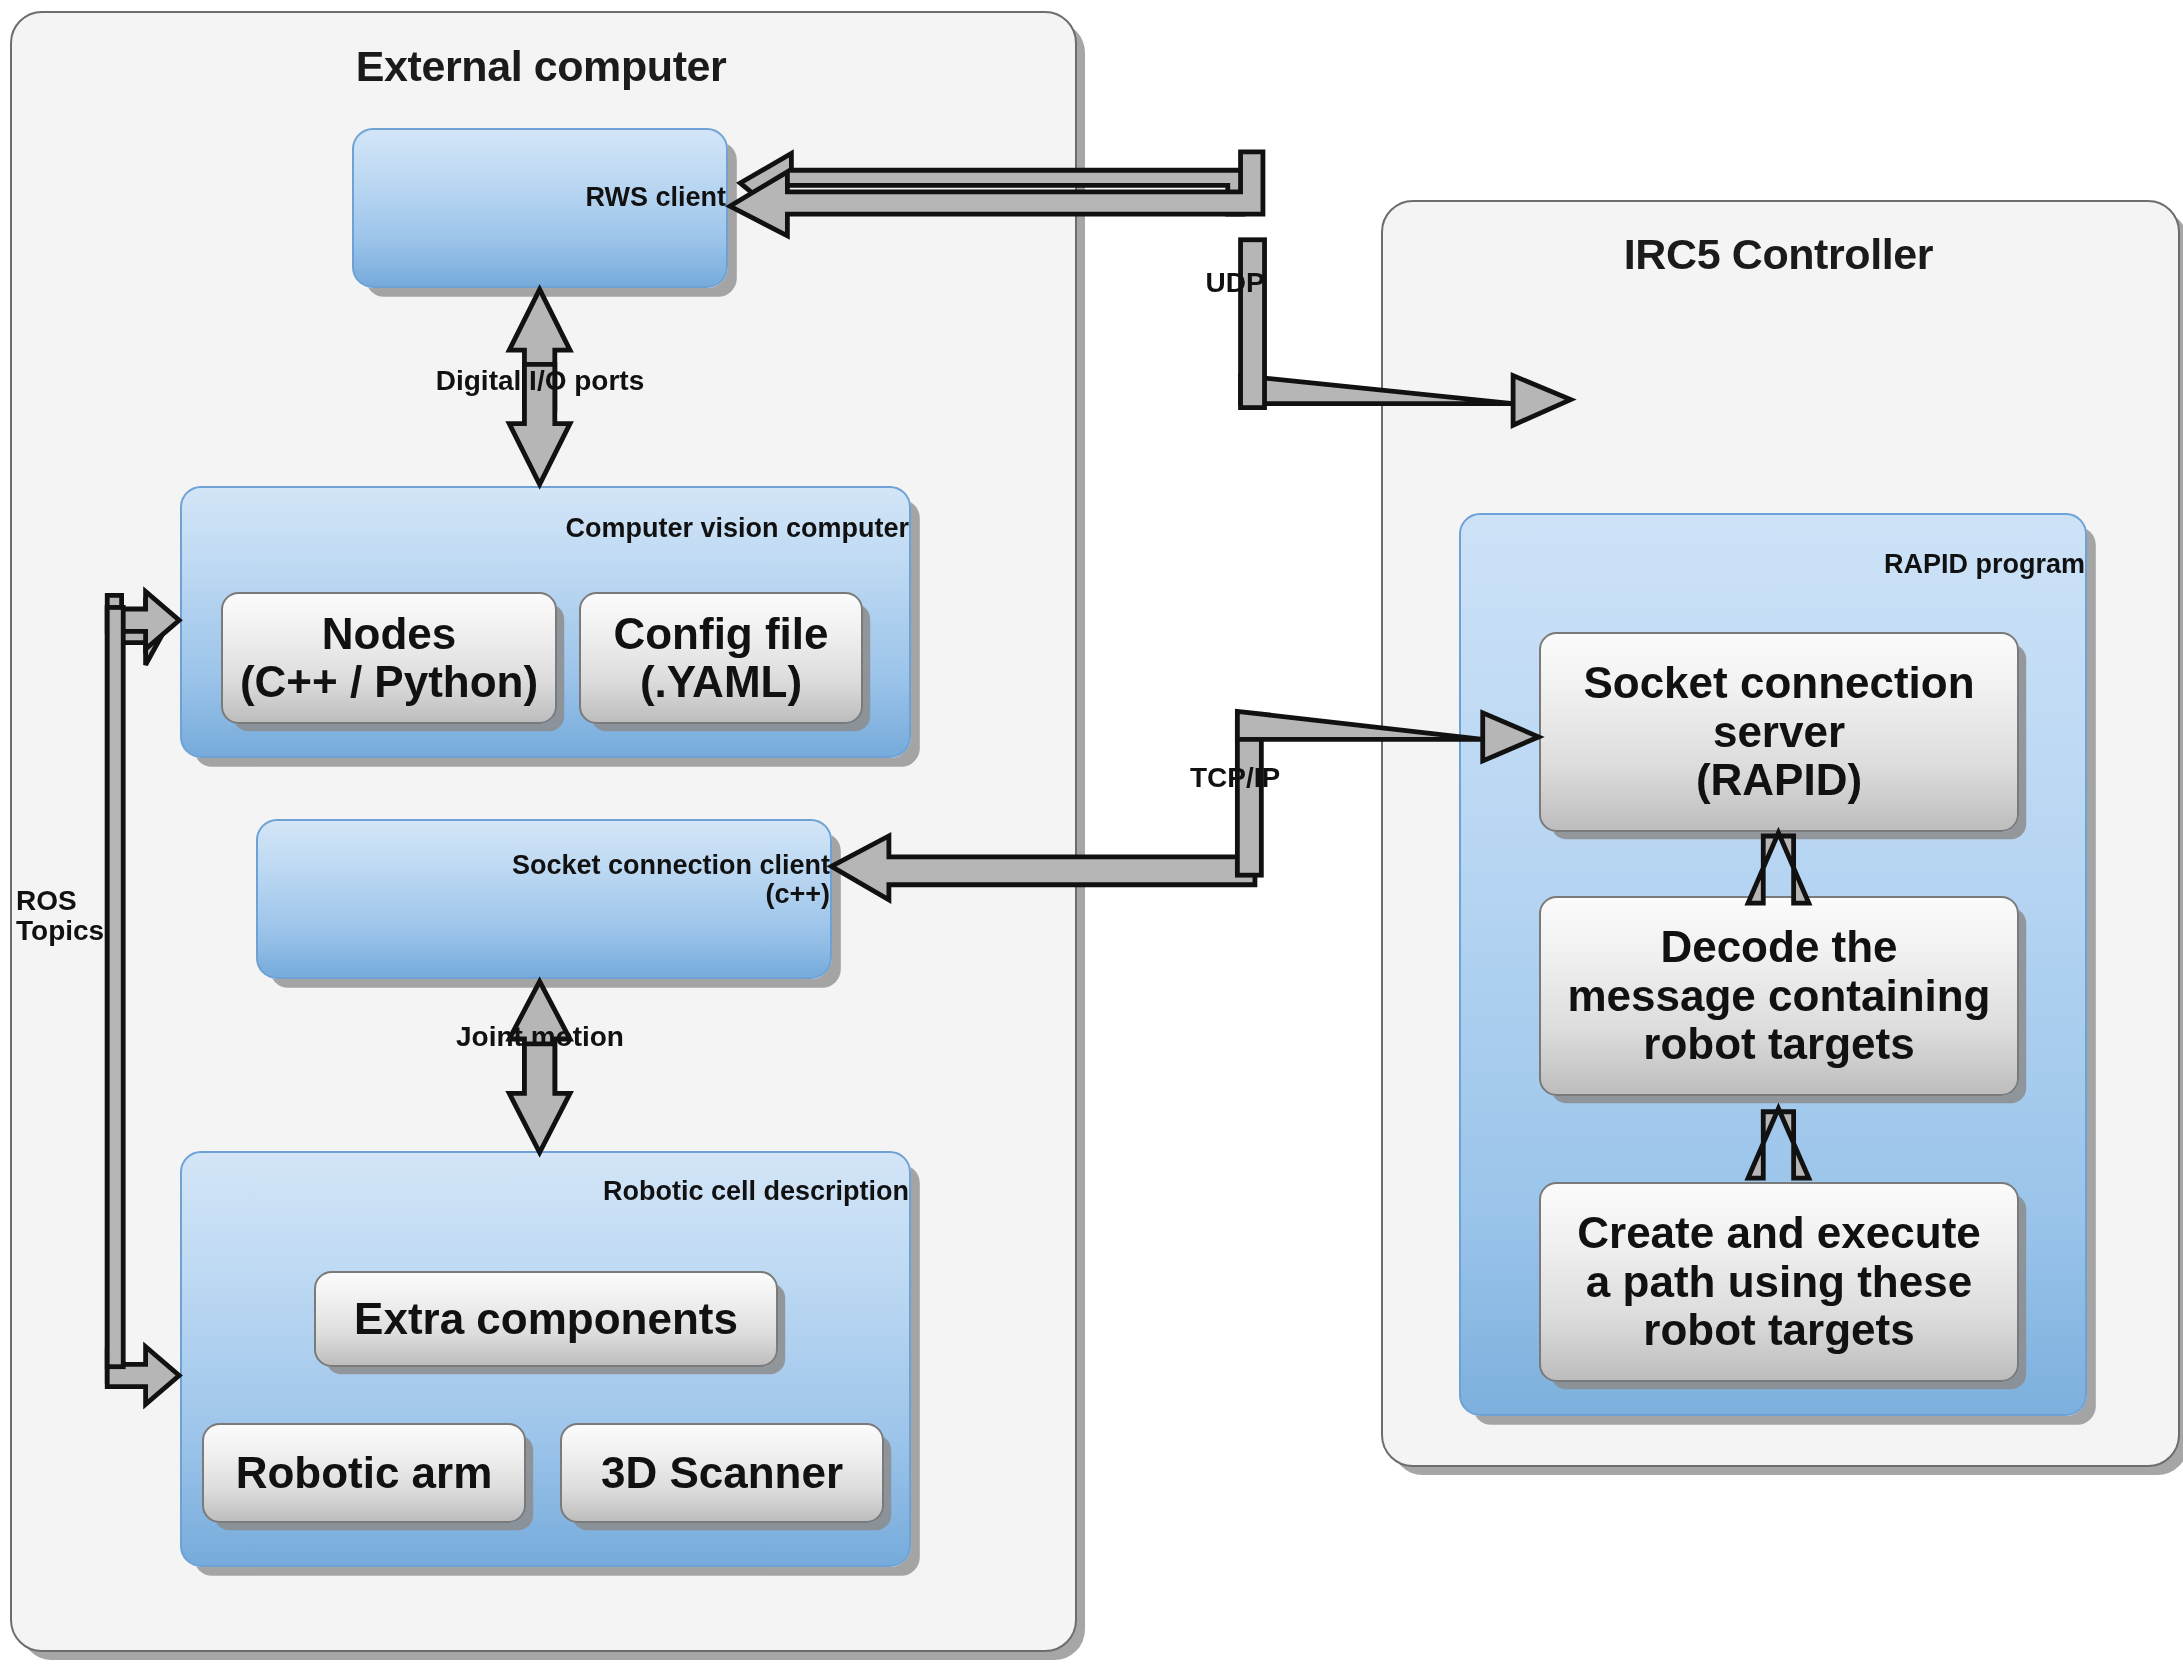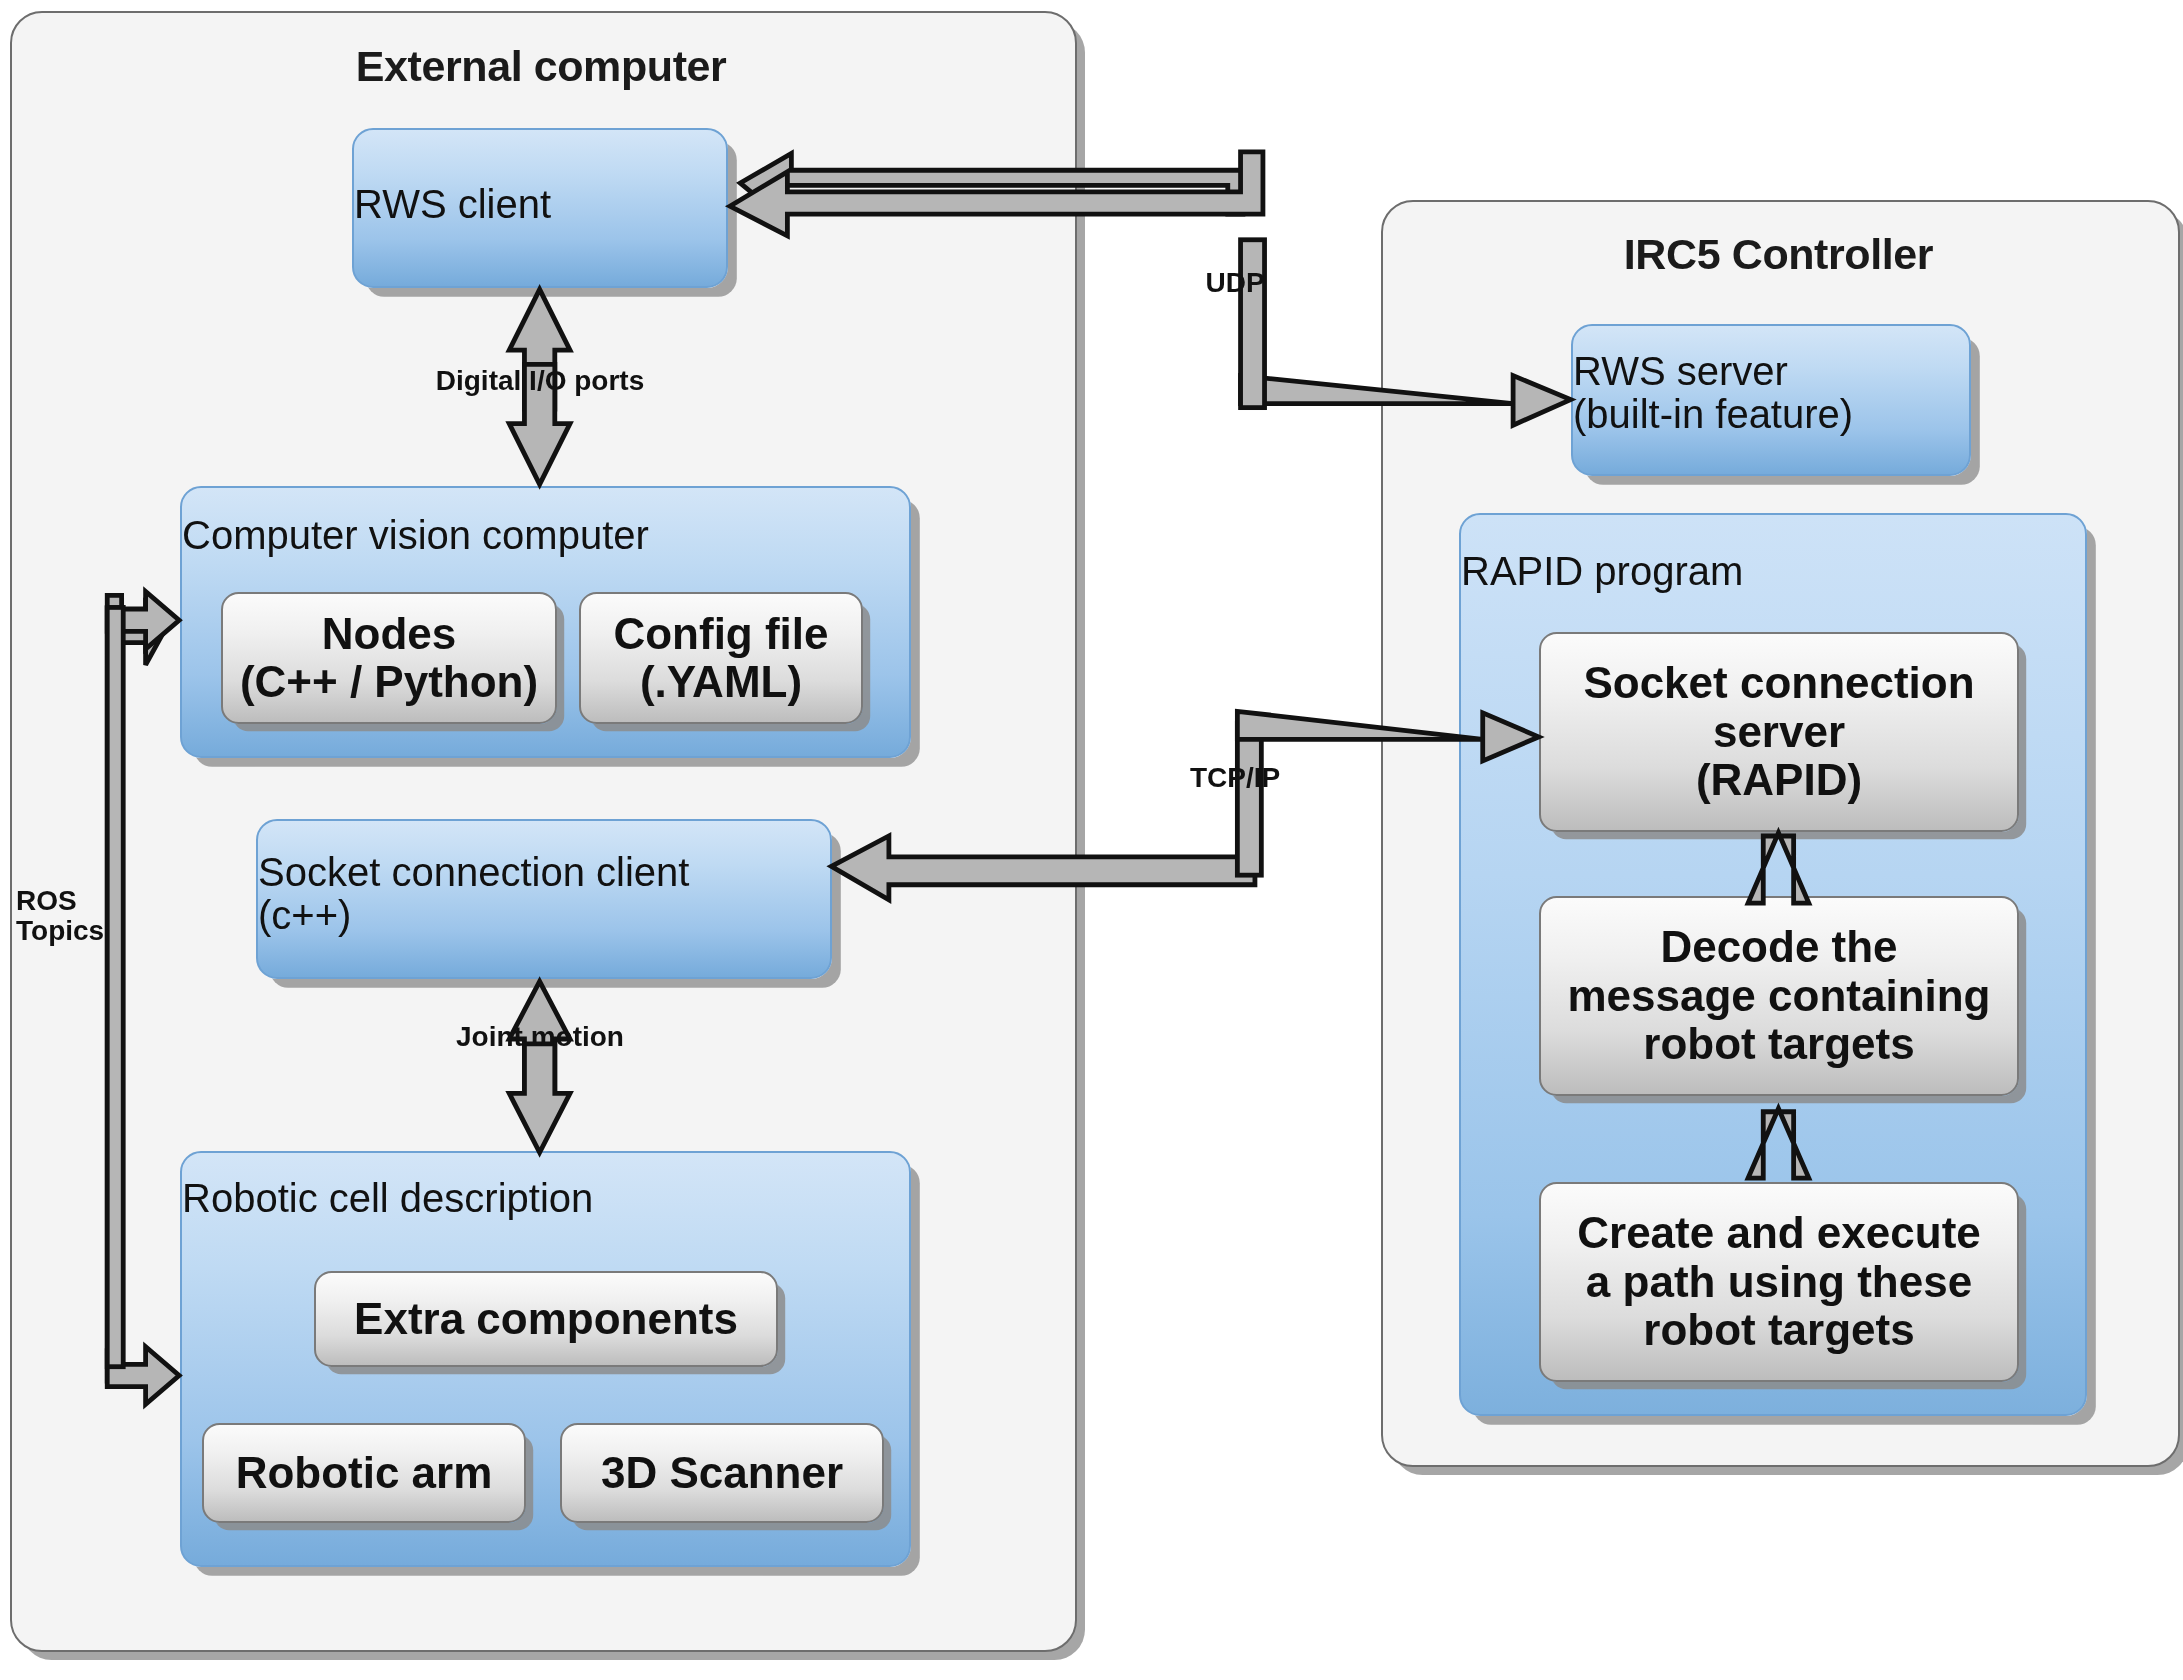--- a/index.html
+++ b/index.html
@@ -41,23 +41,23 @@
     background:linear-gradient(180deg,#d3e5f7 0%,#bfdaf3 28%,#9cc4ea 70%,#76abdb 100%);
     box-shadow:11.2px 11.2px 0 -2.4px rgba(155,155,155,0.9);
     box-sizing:border-box;
   }
   .bluebox.flat{
     background:linear-gradient(180deg,#cde2f7 0%,#b6d5f2 40%,#9ac4ea 78%,#7db0dd 100%);
   }
   .bluebox-label{
     position:absolute;
     left:0;right:0;
-    text-align:left;
-    font-size:40px;
-    font-weight:400;
+    text-align:right;
+    font-size:27px;
+    font-weight:700;
     color:#111;
     line-height:1.08;
   }
 
   
   .greybox{
     position:absolute;
     border:2.4px solid #7a7a7a;
     border-radius:17.6px;
     background:linear-gradient(180deg,#fbfbfb 0%,#f0f0f0 30%,#dcdcdc 68%,#bdbdbd 100%);
@@ -141,24 +141,20 @@
     <div class="greybox-label">Extra components</div>
   </div>
   <div class="greybox" style="left:560px;top:1423px;width:324px;height:100px;">
     <div class="greybox-label">3D Scanner</div>
   </div>
 
   <div class="panel" style="left:1381px;top:200px;width:1343px;height:1263px;width:795px;">
   </div>
   <div class="panel-title" style="left:1381px;top:230px;width:795px;">IRC5 Controller</div>
 
-  <div class="bluebox" style="left:1571px;top:324px;width:400px;height:152px;">
-    <div class="bluebox-label" style="top:24px;white-space:pre-line;">RWS server
-(built-in feature)</div>
-  </div>
 
   <div class="bluebox flat" style="left:1459px;top:513px;width:628px;height:903px;">
     <div class="bluebox-label" style="top:35px;">RAPID program</div>
   </div>
 
   <div class="greybox" style="left:1539px;top:632px;width:480px;height:200px;">
     <div class="greybox-label" style="white-space:pre-line;">Socket connection
 server
 (RAPID)</div>
   </div>

